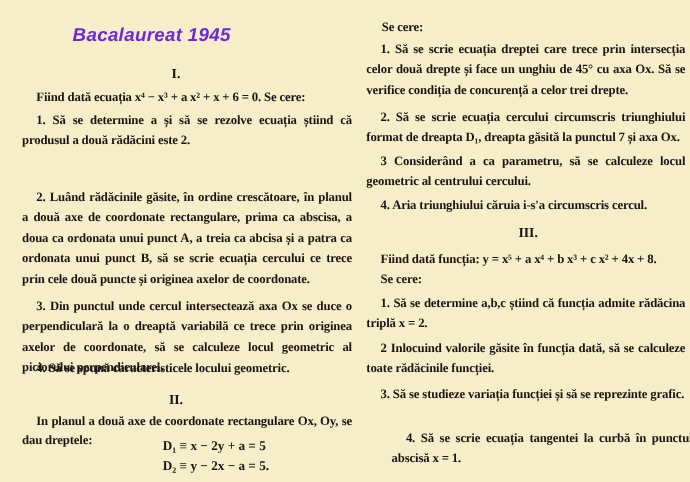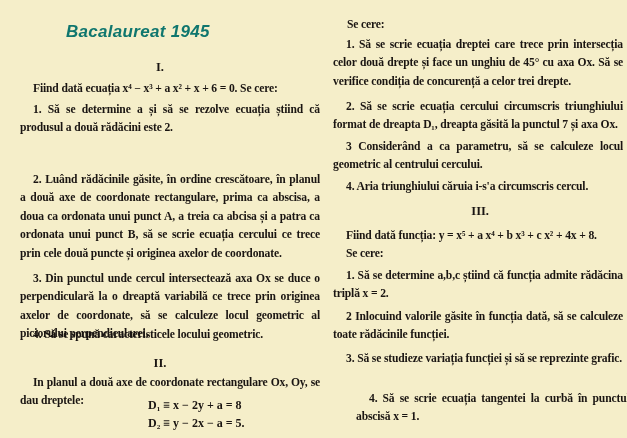--- a/index.html
+++ b/index.html
@@ -7,21 +7,21 @@
     width:627px; height:438px; overflow:hidden;
     background:#f5eec9;
     font-family:"Liberation Serif", serif;
     color:#1a1512;
     position:relative;
   }
   .title {
     position:absolute; left:66px; top:22px;
     font-family:"Liberation Sans", sans-serif;
     font-style:italic; font-weight:bold; font-size:17px;
-    letter-spacing:0.3px; color:#0f766e;
+    letter-spacing:0.3px; color:#6d28d9;
   }
   .sec {
     position:absolute; text-align:center; font-weight:bold; font-size:12.5px;
   }
   p {
     position:absolute; margin:0; font-size:11.6px; line-height:18.4px;
     text-align:justify; font-weight:bold; letter-spacing:-0.15px;
   }
   .ind { text-indent:13px; }
   .eq { position:absolute; font-size:12px; font-weight:bold; }
@@ -33,21 +33,21 @@
 
 <div class="sec" style="left:150px;top:60px;width:20px;">I.</div>
 <p class="ind" style="left:20px;top:80px;width:300px;">Fiind dată ecuația  x⁴ − x³ + a x² + x + 6 = 0.  Se cere:</p>
 <p class="ind" style="left:20px;top:101px;width:300px;">1. Să se determine a și să se rezolve ecuația știind că produsul a două rădăcini este 2.</p>
 <p class="ind" style="left:20px;top:139px;width:300px;margin-top:32px;">2. Luând rădăcinile găsite, în ordine crescătoare, în planul a două axe de coordonate rectangulare, prima ca abscisa, a doua ca ordonata unui punct A, a treia ca abcisa și a patra ca ordonata unui punct B, să se scrie ecuația cercului ce trece prin cele două puncte și originea axelor de coordonate.</p>
 <p class="ind" style="left:20px;top:260px;width:300px;margin-top:10px;">3. Din punctul unde cercul intersectează axa Ox se duce o perpendiculară la o dreaptă variabilă ce trece prin originea axelor de coordonate, să se calculeze locul geometric al piciorului perpendicularei.</p>
 <p class="ind" style="left:20px;top:326px;width:300px;">4. Să se spună caracteristicele locului geometric.</p>
 
 <div class="sec" style="left:150px;top:356px;width:20px;">II.</div>
 <p class="ind" style="left:20px;top:374px;width:300px;">In planul a două axe de coordonate rectangulare Ox, Oy, se dau dreptele:</p>
-<div class="eq" style="left:148px;top:398px;">D₁ ≡ x − 2y + a = 8</div>
+<div class="eq" style="left:148px;top:398px;">D₁ ≡ x − 2y + a = 5</div>
 <div class="eq" style="left:148px;top:416px;">D₂ ≡ y − 2x − a = 5.</div>
 
 <p style="left:347px;top:16px;width:280px;">Se cere:</p>
 <p class="ind" style="left:333px;top:36px;width:290px;">1. Să se scrie ecuația dreptei care trece prin intersecția celor două drepte și face un unghiu de 45° cu axa Ox. Să se verifice condiția de concurență a celor trei drepte.</p>
 <p class="ind" style="left:333px;top:98px;width:290px;">2. Să se scrie ecuația cercului circumscris triunghiului format de dreapta D₁, dreapta găsită la punctul 7 și axa Ox.</p>
 <p class="ind" style="left:333px;top:138px;width:290px;">3 Considerând a ca parametru, să se calculeze locul geometric al centrului cercului.</p>
 <p class="ind" style="left:333px;top:178px;width:290px;">4. Aria triunghiului căruia i-s'a circumscris cercul.</p>
 
 <div class="sec" style="left:465px;top:204px;width:24px;text-align:right;">III.</div>
 <p class="ind" style="left:333px;top:227px;width:290px;">Fiind dată funcția: y = x⁵ + a x⁴ + b x³ + c x² + 4x + 8.</p>

